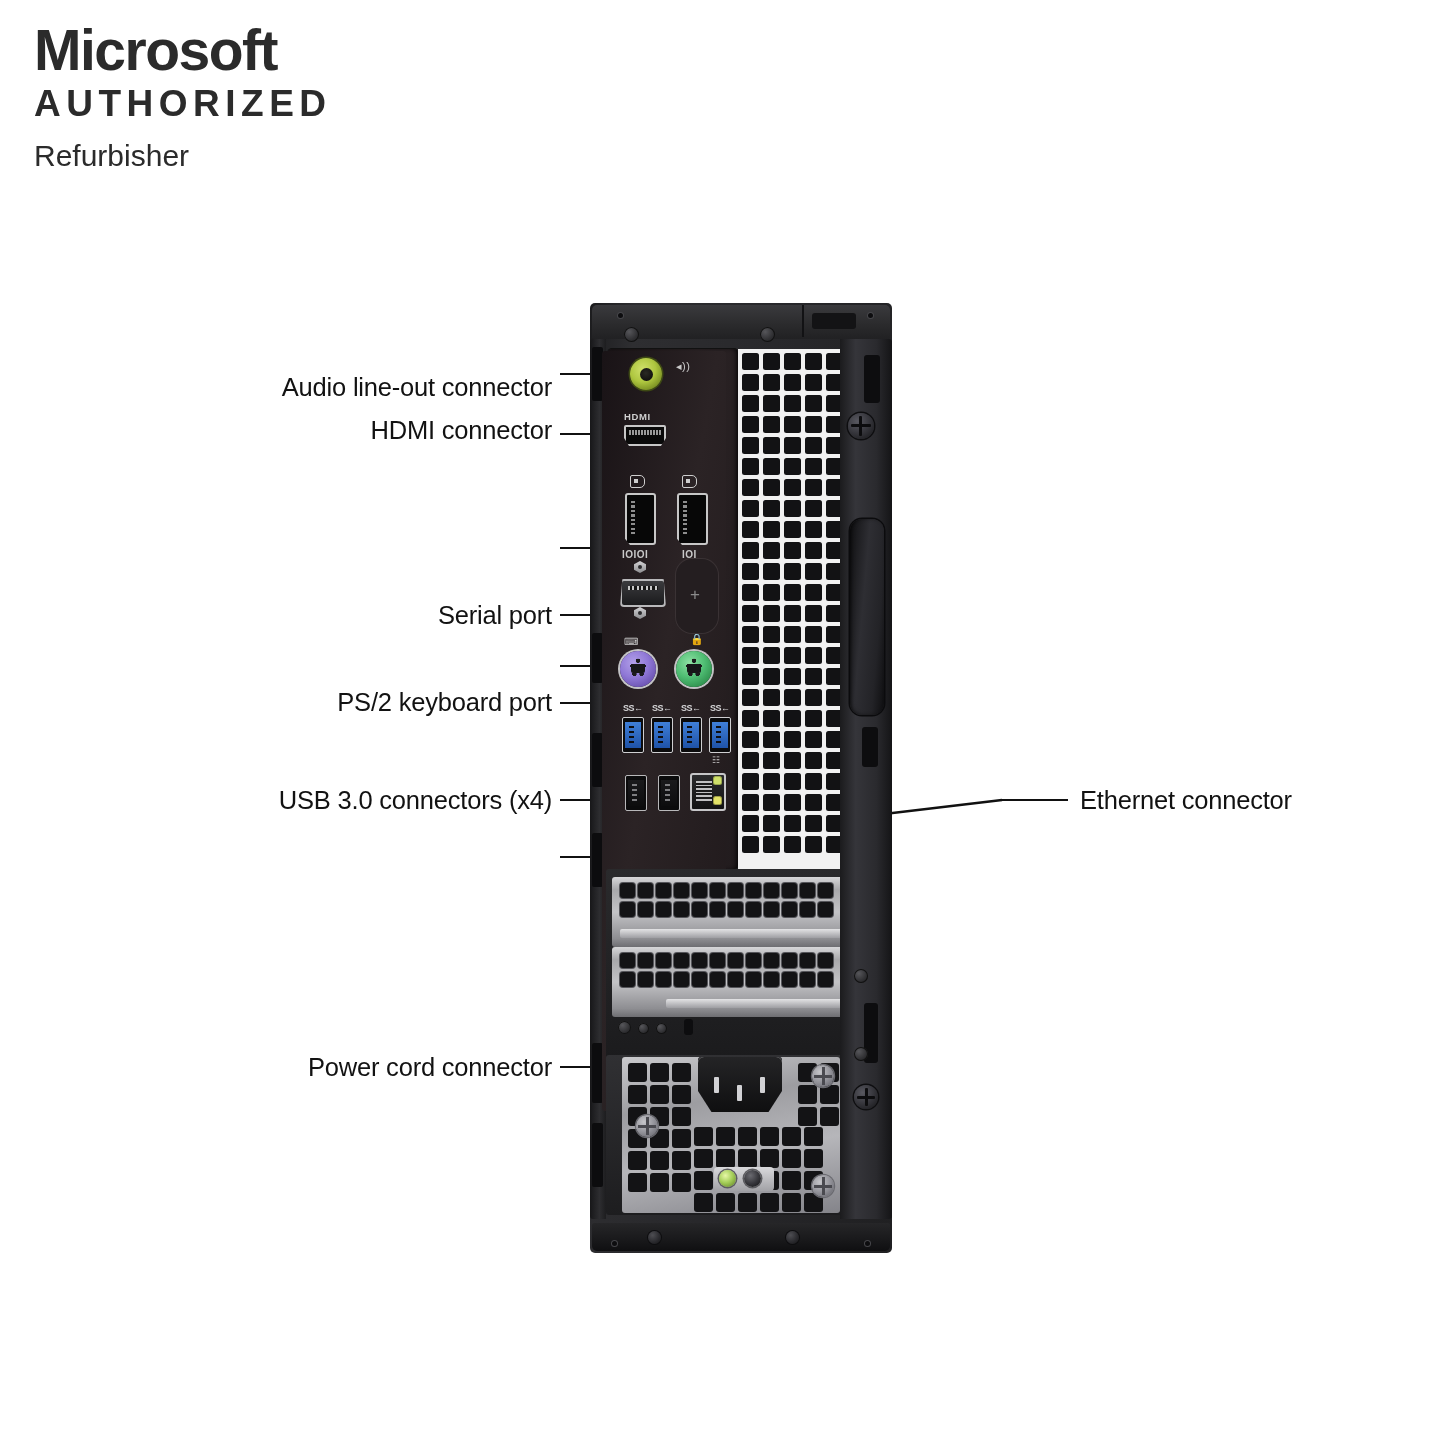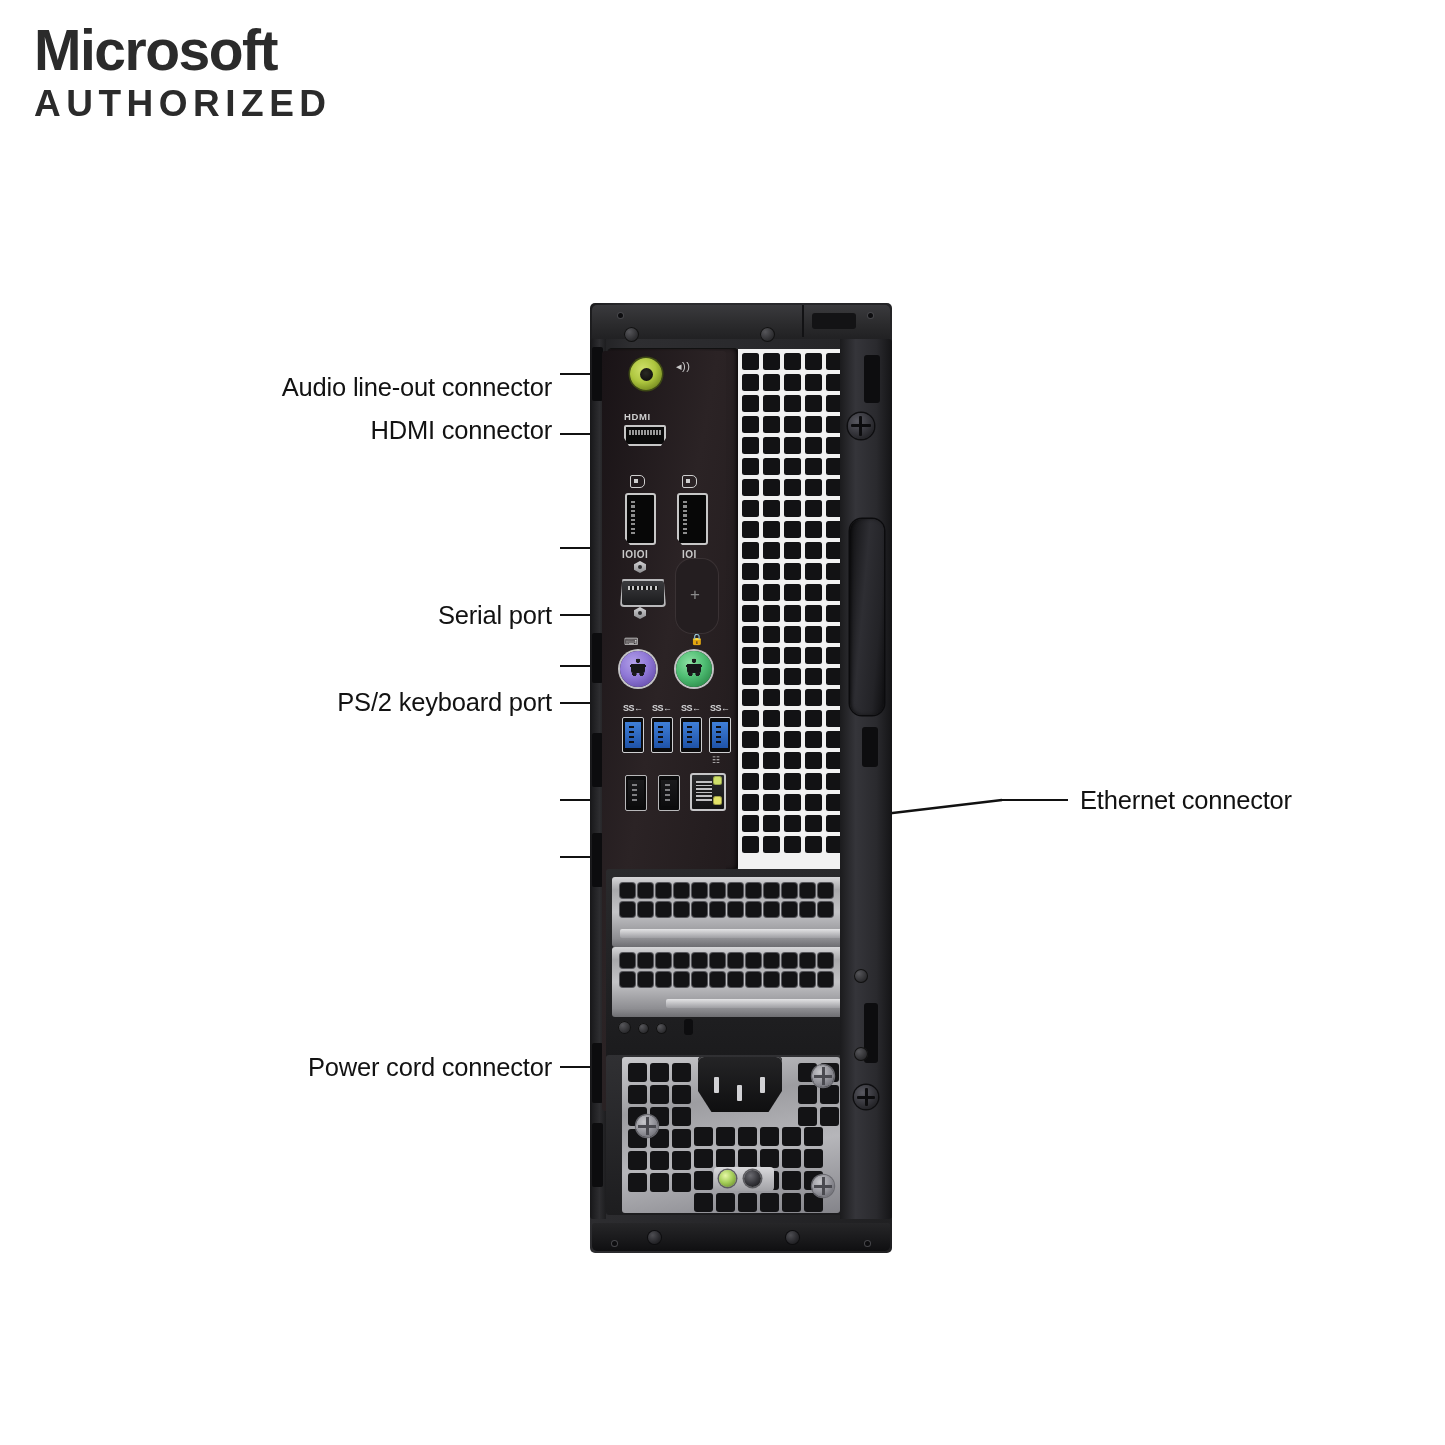--- a/index.html
+++ b/index.html
@@ -401,20 +401,21 @@
   }
 </style>
 </head>
 <body>
 
 <div id="stage">
 
   <div class="brand">
     <div class="brand-ms">Microsoft</div>
     <div class="brand-auth">AUTHORIZED</div>
+    <div class="brand-refurb">Refurbisher</div>
   </div>
 
   <div class="callout right-aligned" style="left:200px; top:373px; width:352px;">Audio line-out connector</div>
   <div class="leader" style="left:560px; top:373px; width:82px;"></div>
 
   <div class="callout right-aligned" style="left:200px; top:416px; width:352px;">HDMI connector</div>
   <div class="leader" style="left:560px; top:433px; width:82px;"></div>
 
   <div class="leader" style="left:560px; top:547px; width:125px;"></div>
   <div class="leader-v" style="left:631px; top:519px; height:30px;"></div>
@@ -424,20 +425,21 @@
   <div class="leader" style="left:560px; top:614px; width:72px;"></div>
 
   <div class="leader" style="left:560px; top:665px; width:48px;"></div>
   <svg style="position:absolute; left:605px; top:655px; width:100px; height:50px;">
     <line x1="2" y1="10" x2="90" y2="44" stroke="#111" stroke-width="2.4"></line>
   </svg>
 
   <div class="callout right-aligned" style="left:230px; top:688px; width:322px;">PS/2 keyboard port</div>
   <div class="leader" style="left:560px; top:702px; width:86px;"></div>
 
+  <div class="callout right-aligned" style="left:190px; top:786px; width:362px;">USB 3.0 connectors (x4)</div>
   <div class="leader" style="left:560px; top:799px; width:168px;"></div>
   <div class="leader-v" style="left:632px; top:781px; height:20px;"></div>
   <div class="leader-v" style="left:661px; top:781px; height:20px;"></div>
   <div class="leader-v" style="left:690px; top:781px; height:20px;"></div>
   <div class="leader-v" style="left:726px; top:781px; height:20px;"></div>
 
   <div class="leader" style="left:560px; top:856px; width:110px;"></div>
   <div class="leader-v" style="left:635px; top:838px; height:20px;"></div>
   <div class="leader-v" style="left:668px; top:838px; height:20px;"></div>
 

